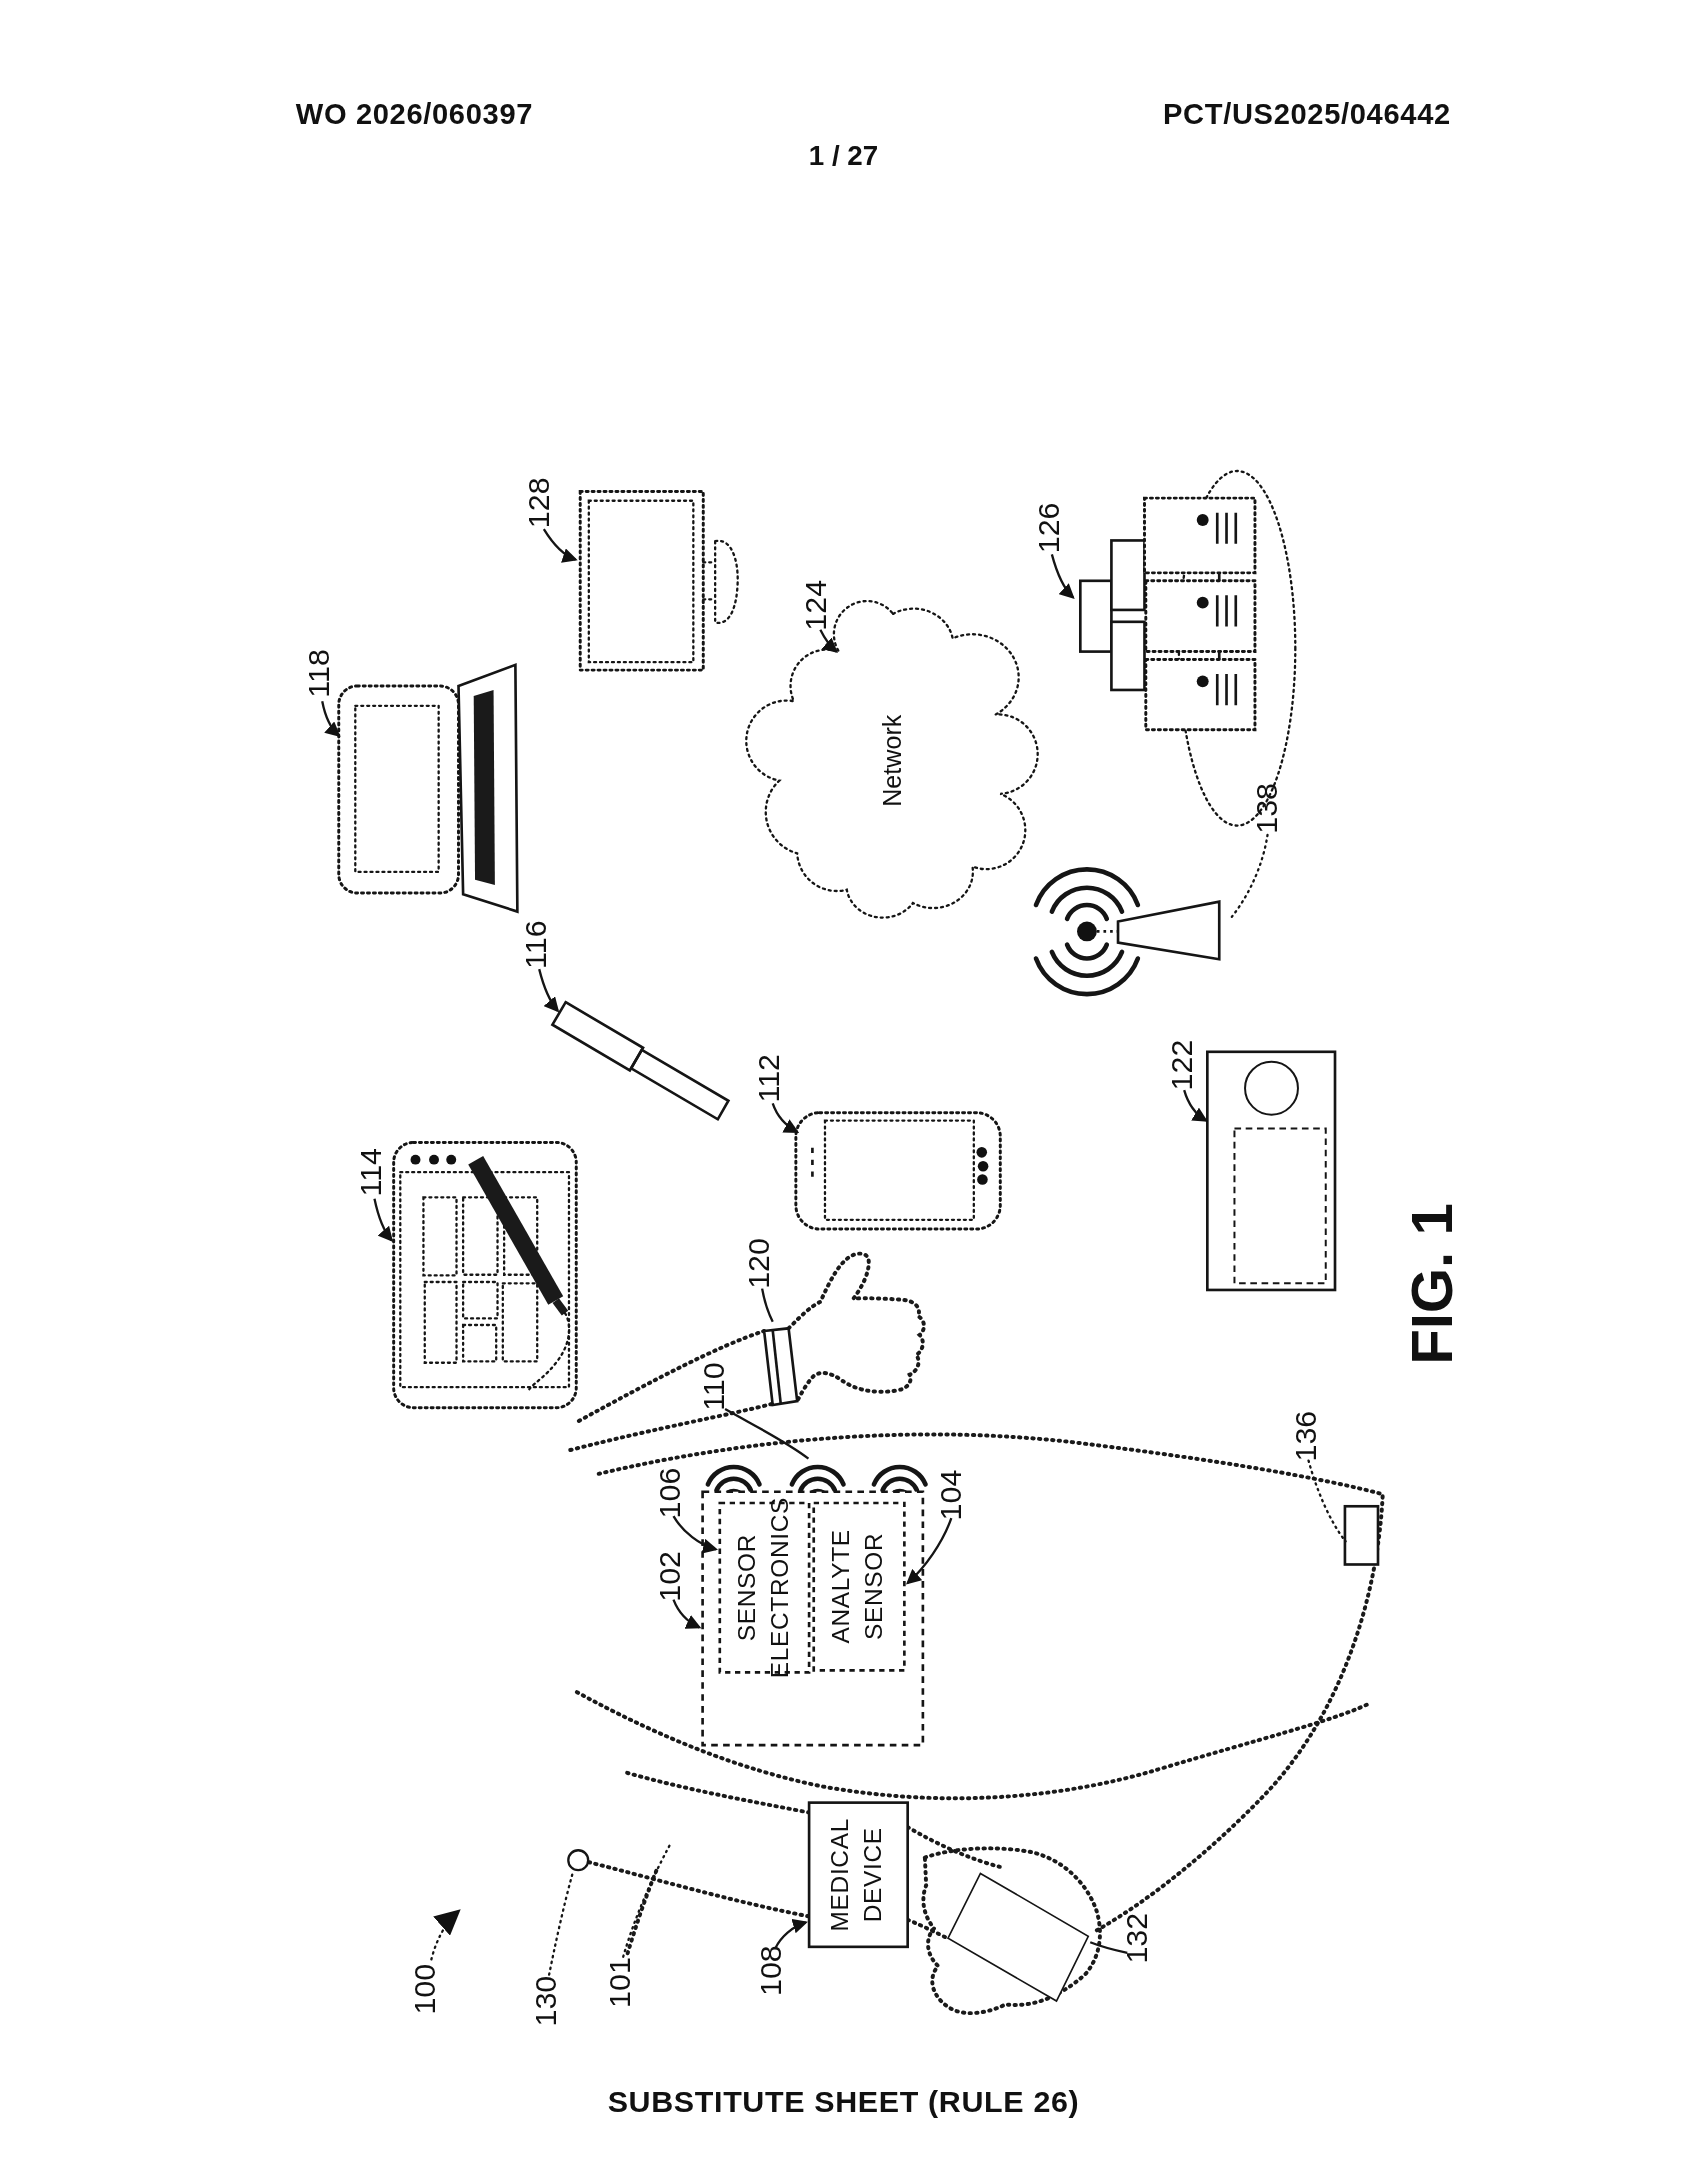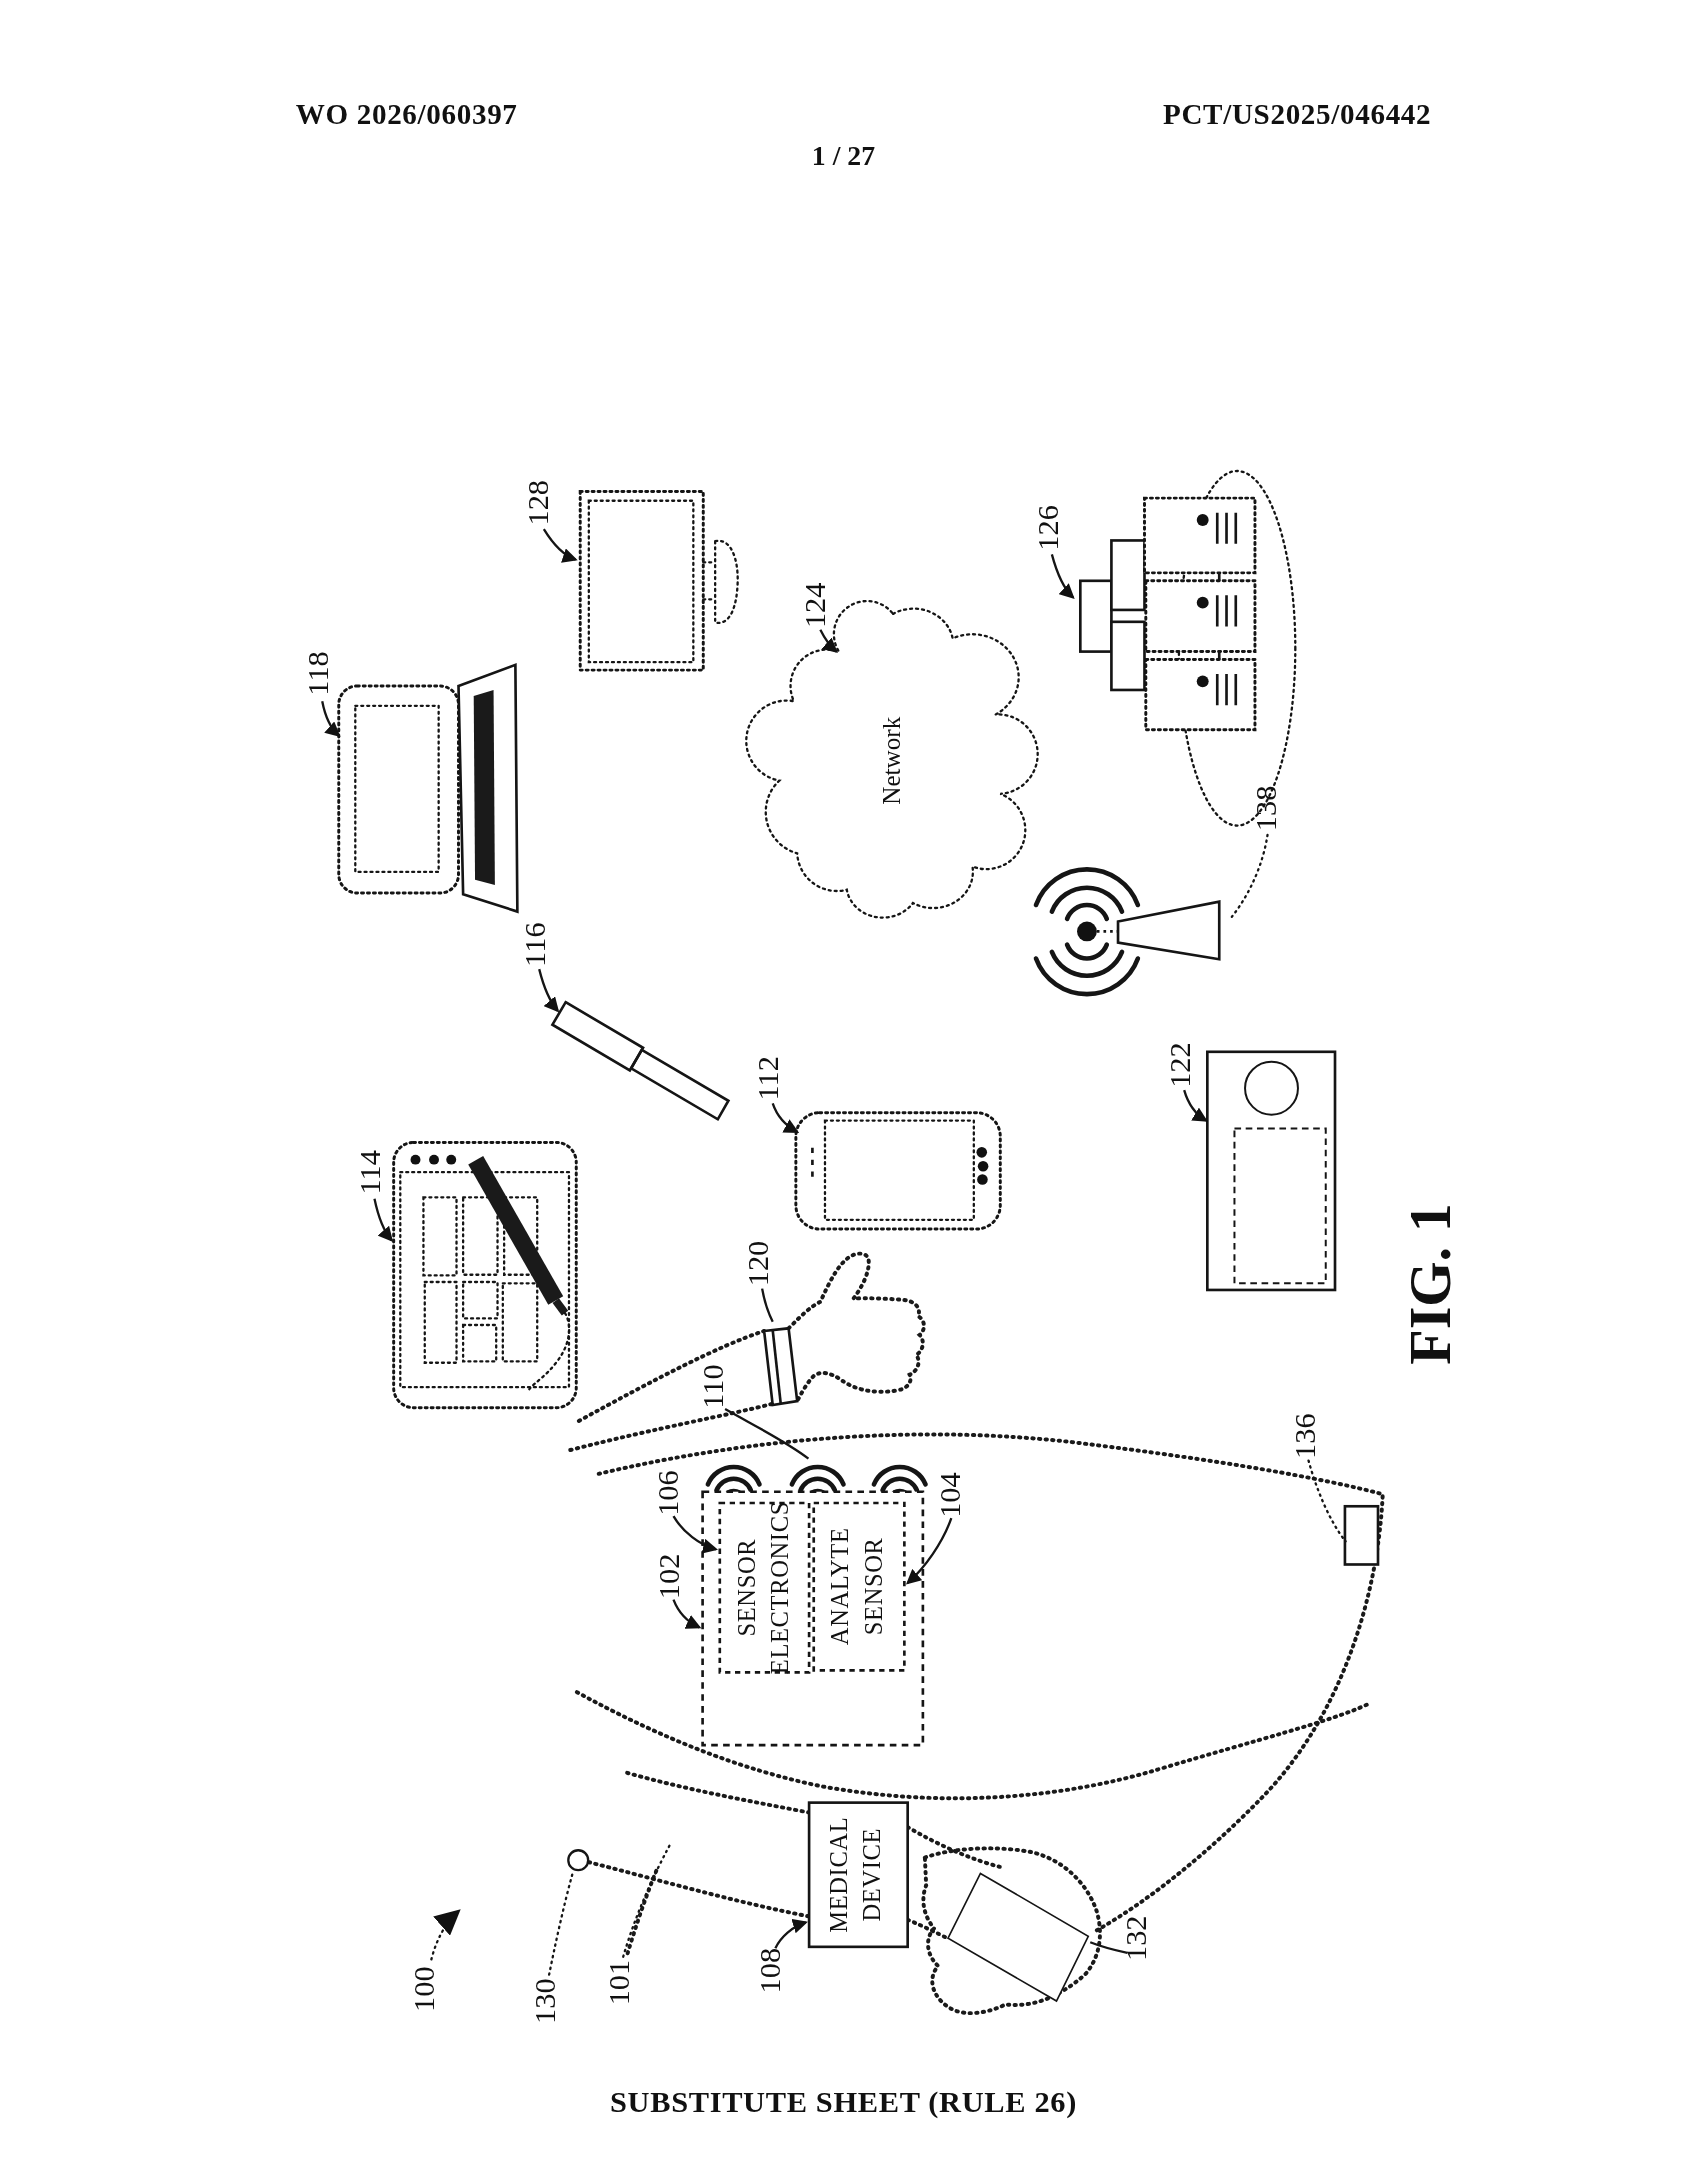--- a/index.html
+++ b/index.html
@@ -1,21 +1,21 @@
 <!DOCTYPE html>
 <html style="font-size:10.6px"><head>
 <meta charset="utf-8">
 <style>
   html,body{margin:0;padding:0;background:#888;}
   .page{
     position:relative;
     width:1687px;height:2183px;
     background:#ffffff;
     margin:0 auto;
-    font-family:Liberation Serif, serif;
+    font-family:Liberation Sans, sans-serif;
   }
   svg{display:block;width:1687px;height:2183px;}
   text{fill:#111;}
   .hdr{font-size:44px;font-weight:bold;letter-spacing:1px;}
   .pgnum{font-size:42px;font-weight:600;}
   .ftr{font-size:46px;font-weight:600;letter-spacing:1px;}
   .ref{font-size:46px;font-weight:400;}
   .boxtxt{font-size:37px;font-weight:400;letter-spacing:1px;}
   .figlbl{font-size:88px;font-weight:bold;}
   .nettxt{font-size:38px;font-weight:400;}

